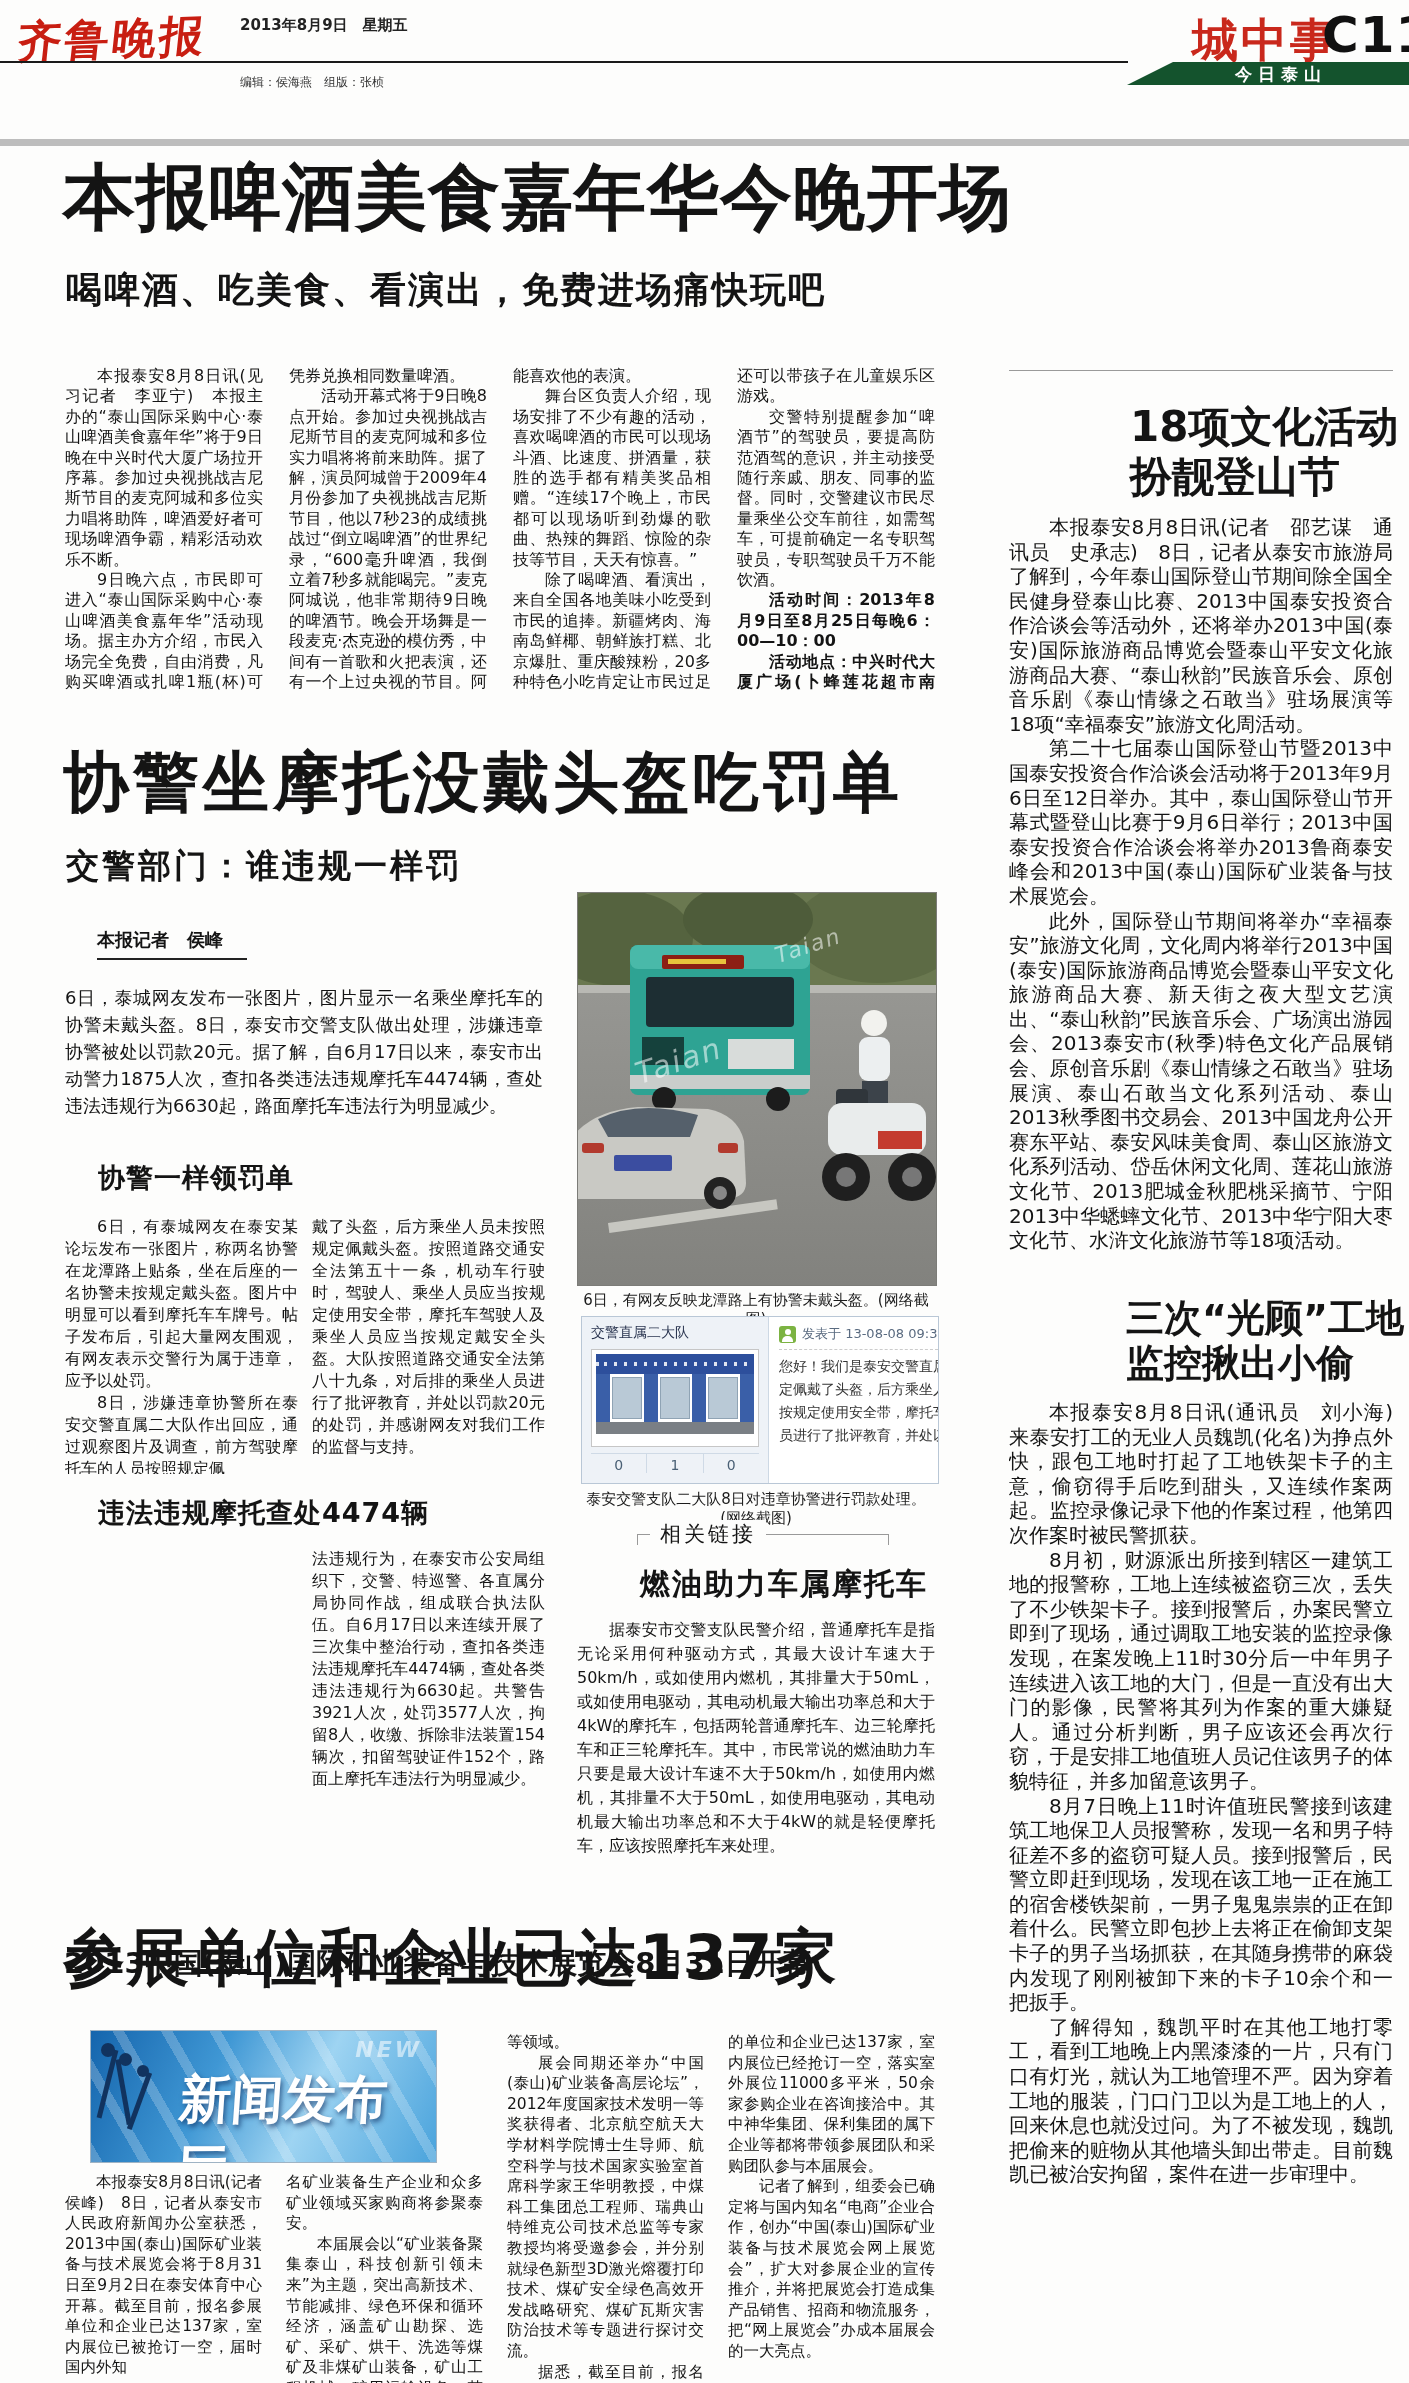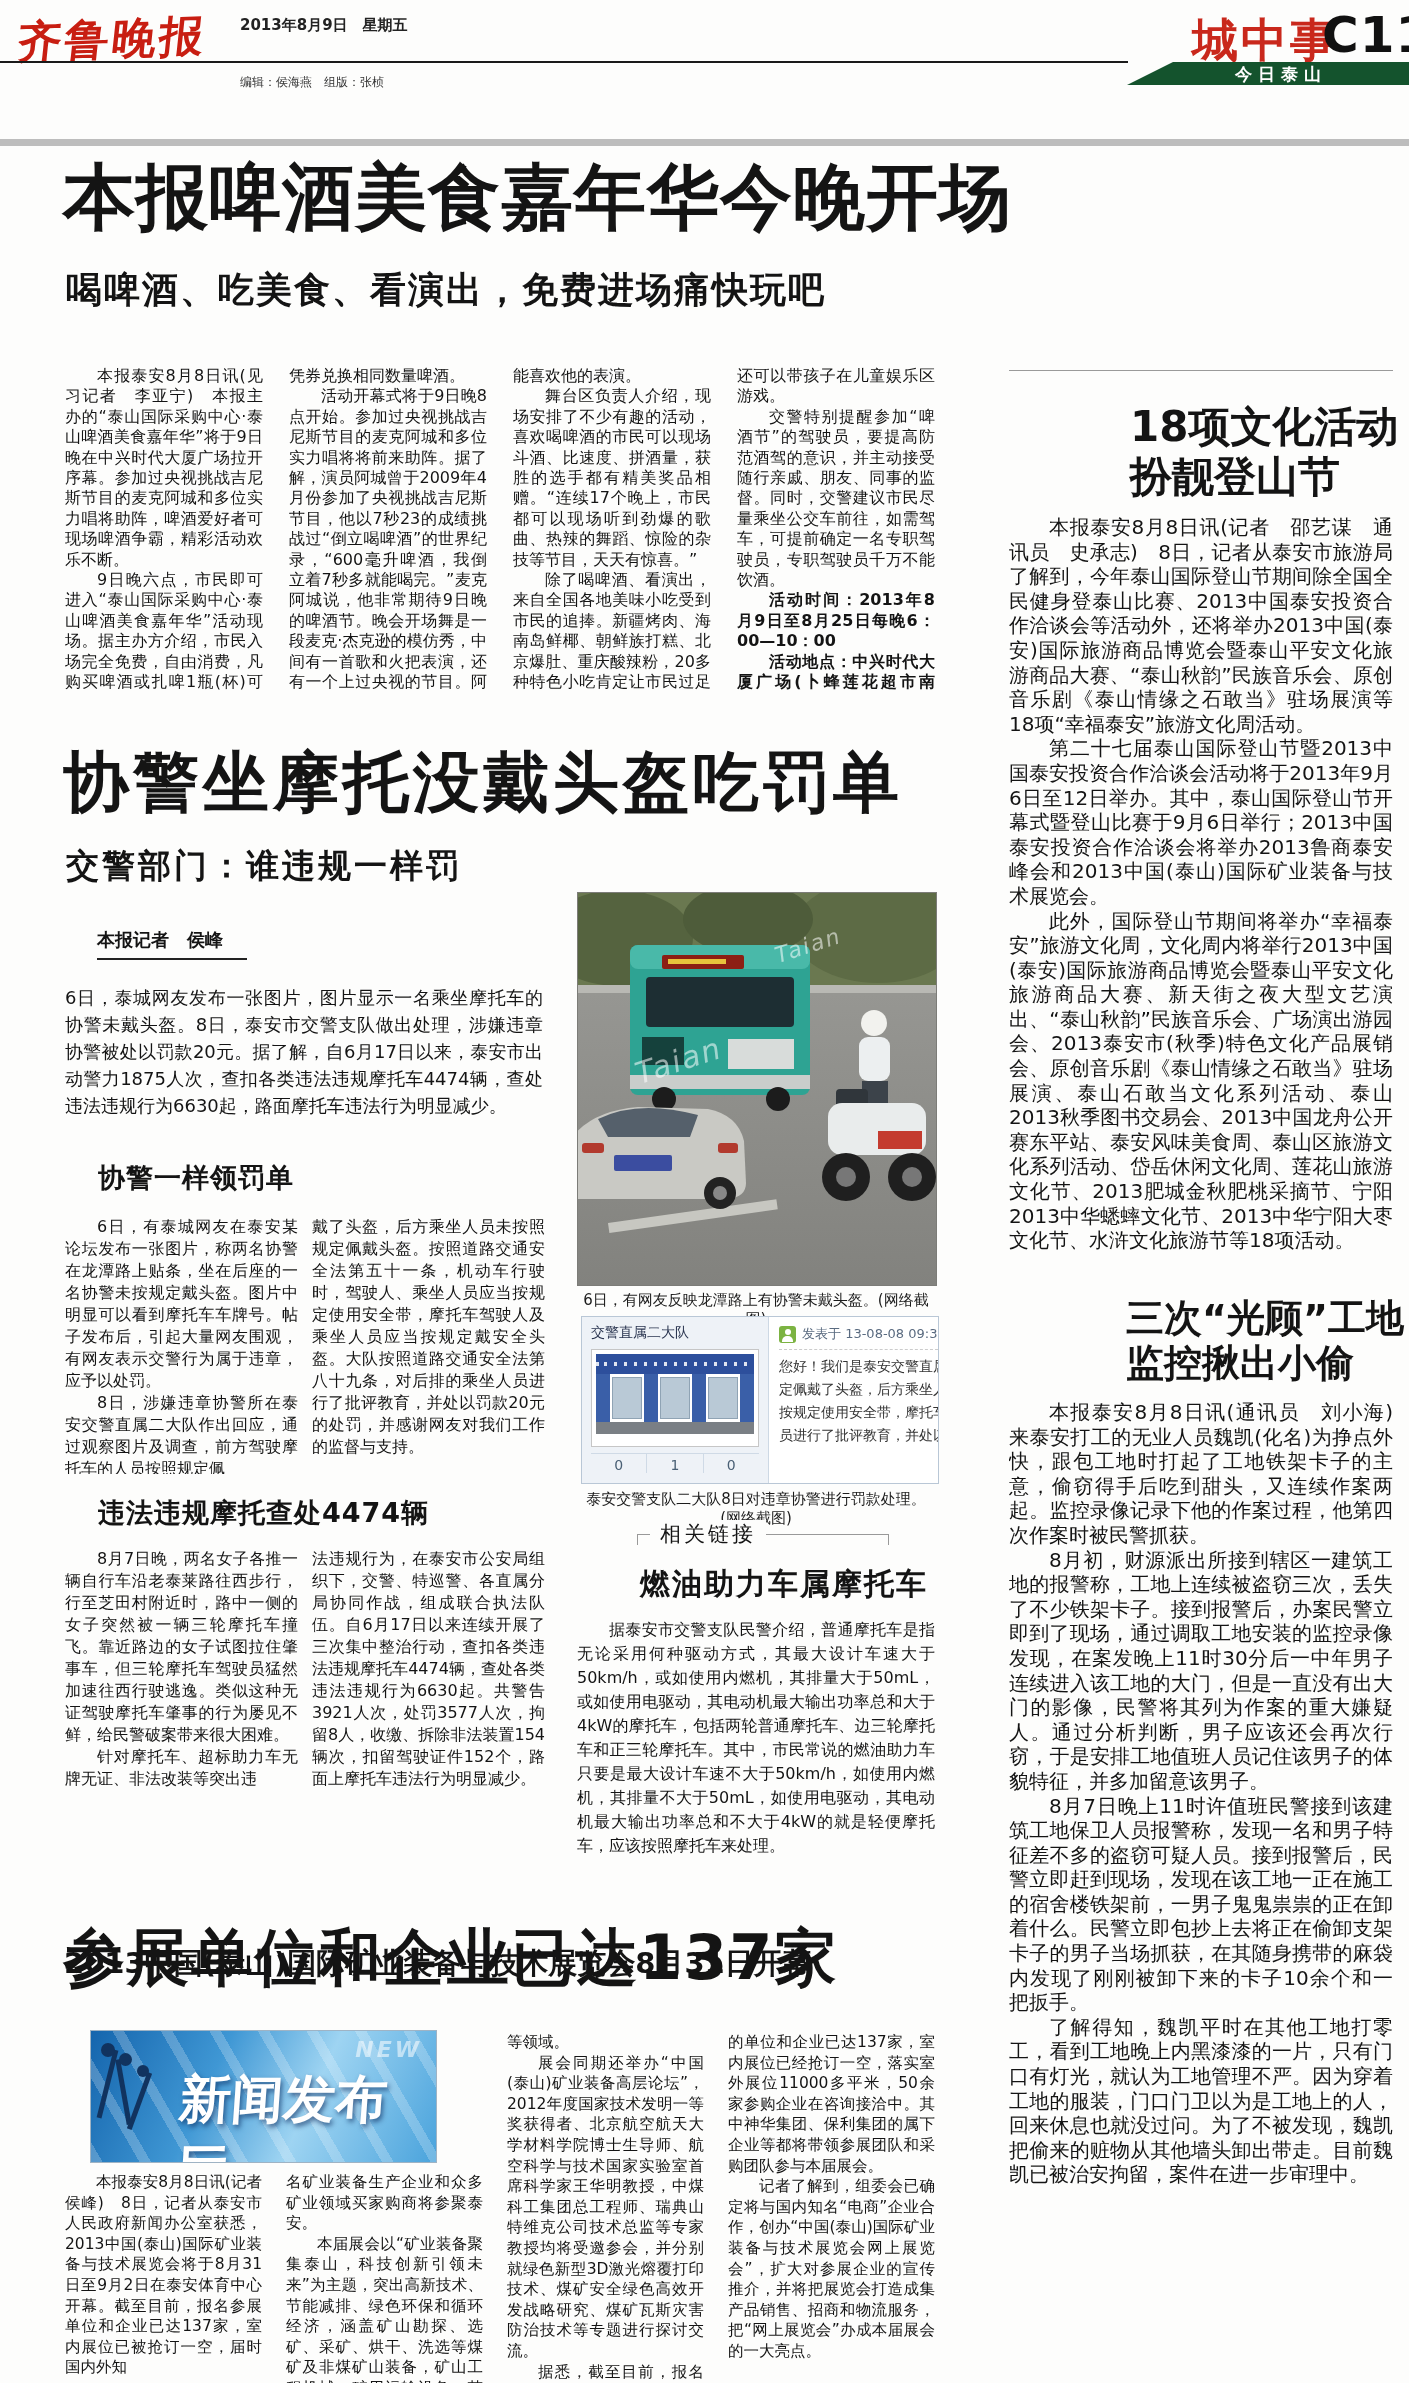--- a/index.html
+++ b/index.html
@@ -235,24 +235,20 @@
 
   <div class="sec-title" id="sec1-title">协警一样领罚单</div>
   <div class="col sec-col" id="sec1-col1">
       <p>6日，有泰城网友在泰安某论坛发布一张图片，称两名协警在龙潭路上贴条，坐在后座的一名协警未按规定戴头盔。图片中明显可以看到摩托车车牌号。帖子发布后，引起大量网友围观，有网友表示交警行为属于违章，应予以处罚。</p>
       <p>8日，涉嫌违章协警所在泰安交警直属二大队作出回应，通过观察图片及调查，前方驾驶摩托车的人员按照规定佩</p>
     </div>
   <div class="col sec-col cont" id="sec1-col2">
       <p>戴了头盔，后方乘坐人员未按照规定佩戴头盔。按照道路交通安全法第五十一条，机动车行驶时，驾驶人、乘坐人员应当按规定使用安全带，摩托车驾驶人及乘坐人员应当按规定戴安全头盔。大队按照道路交通安全法第八十九条，对后排的乘坐人员进行了批评教育，并处以罚款20元的处罚，并感谢网友对我们工作的监督与支持。</p>
     </div>
   <div class="sec-title" id="sec2-title">违法违规摩托查处4474辆</div>
-  <div class="col sec-col" id="sec2-col1">
-      <p>8月7日晚，两名女子各推一辆自行车沿老泰莱路往西步行，行至芝田村附近时，路中一侧的女子突然被一辆三轮摩托车撞飞。靠近路边的女子试图拉住肇事车，但三轮摩托车驾驶员猛然加速往西行驶逃逸。类似这种无证驾驶摩托车肇事的行为屡见不鲜，给民警破案带来很大困难。</p>
-      <p>针对摩托车、超标助力车无牌无证、非法改装等突出违</p>
-    </div>
   <div class="col sec-col cont" id="sec2-col2">
       <p>法违规行为，在泰安市公安局组织下，交警、特巡警、各直属分局协同作战，组成联合执法队伍。自6月17日以来连续开展了三次集中整治行动，查扣各类违法违规摩托车4474辆，查处各类违法违规行为6630起。共警告3921人次，处罚3577人次，拘留8人，收缴、拆除非法装置154辆次，扣留驾驶证件152个，路面上摩托车违法行为明显减少。</p>
     </div>
 
   <div class="abs" id="related-rule"></div>
   <div class="abs" id="related-label">相关链接</div>
   <div class="abs" id="related-title">燃油助力车属摩托车</div>
   <div class="col" id="related-body">
       <p>据泰安市交警支队民警介绍，普通摩托车是指无论采用何种驱动方式，其最大设计车速大于50km/h，或如使用内燃机，其排量大于50mL，或如使用电驱动，其电动机最大输出功率总和大于4kW的摩托车，包括两轮普通摩托车、边三轮摩托车和正三轮摩托车。其中，市民常说的燃油助力车只要是最大设计车速不大于50km/h，如使用内燃机，其排量不大于50mL，如使用电驱动，其电动机最大输出功率总和不大于4kW的就是轻便摩托车，应该按照摩托车来处理。</p>
     </div>

